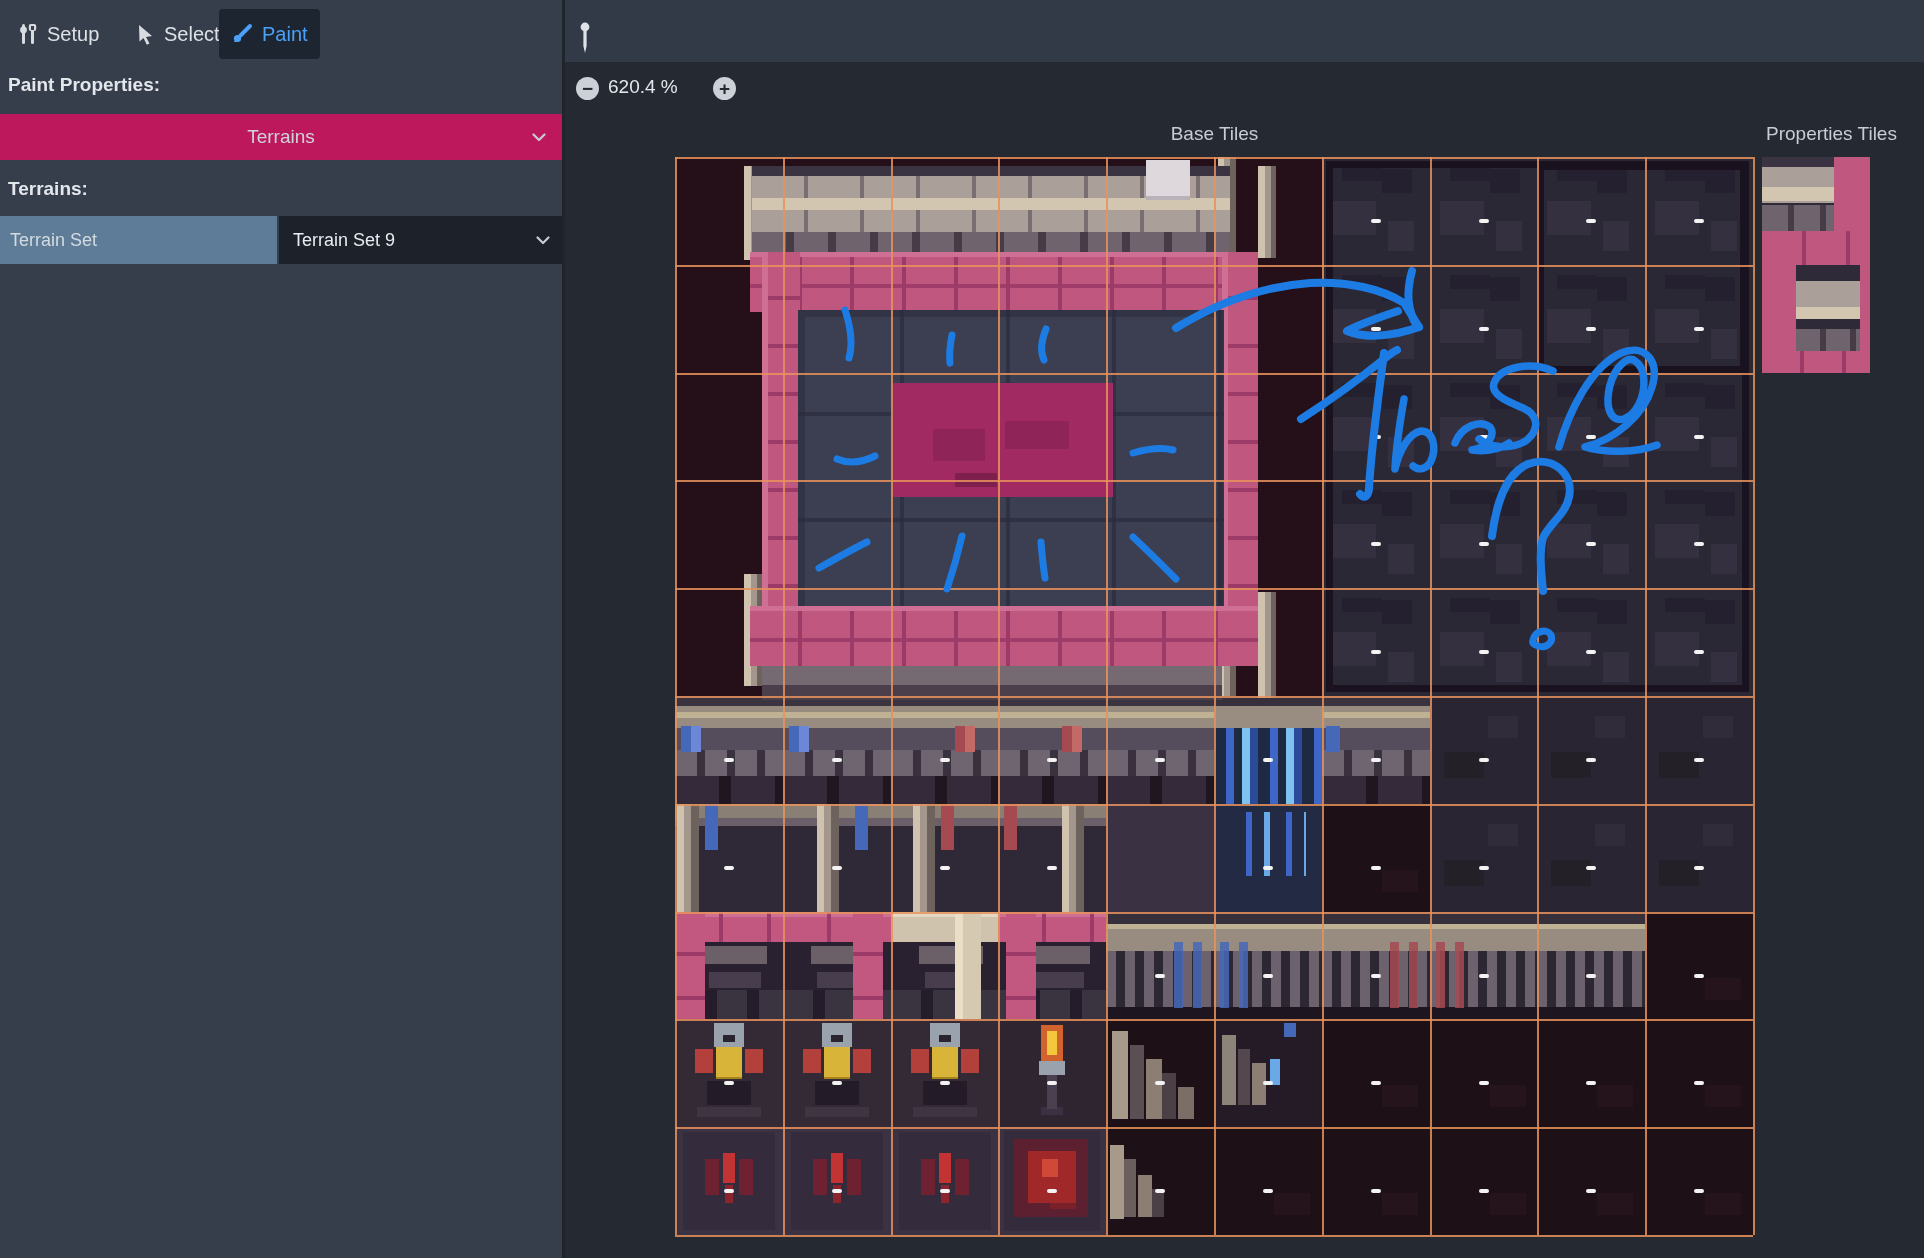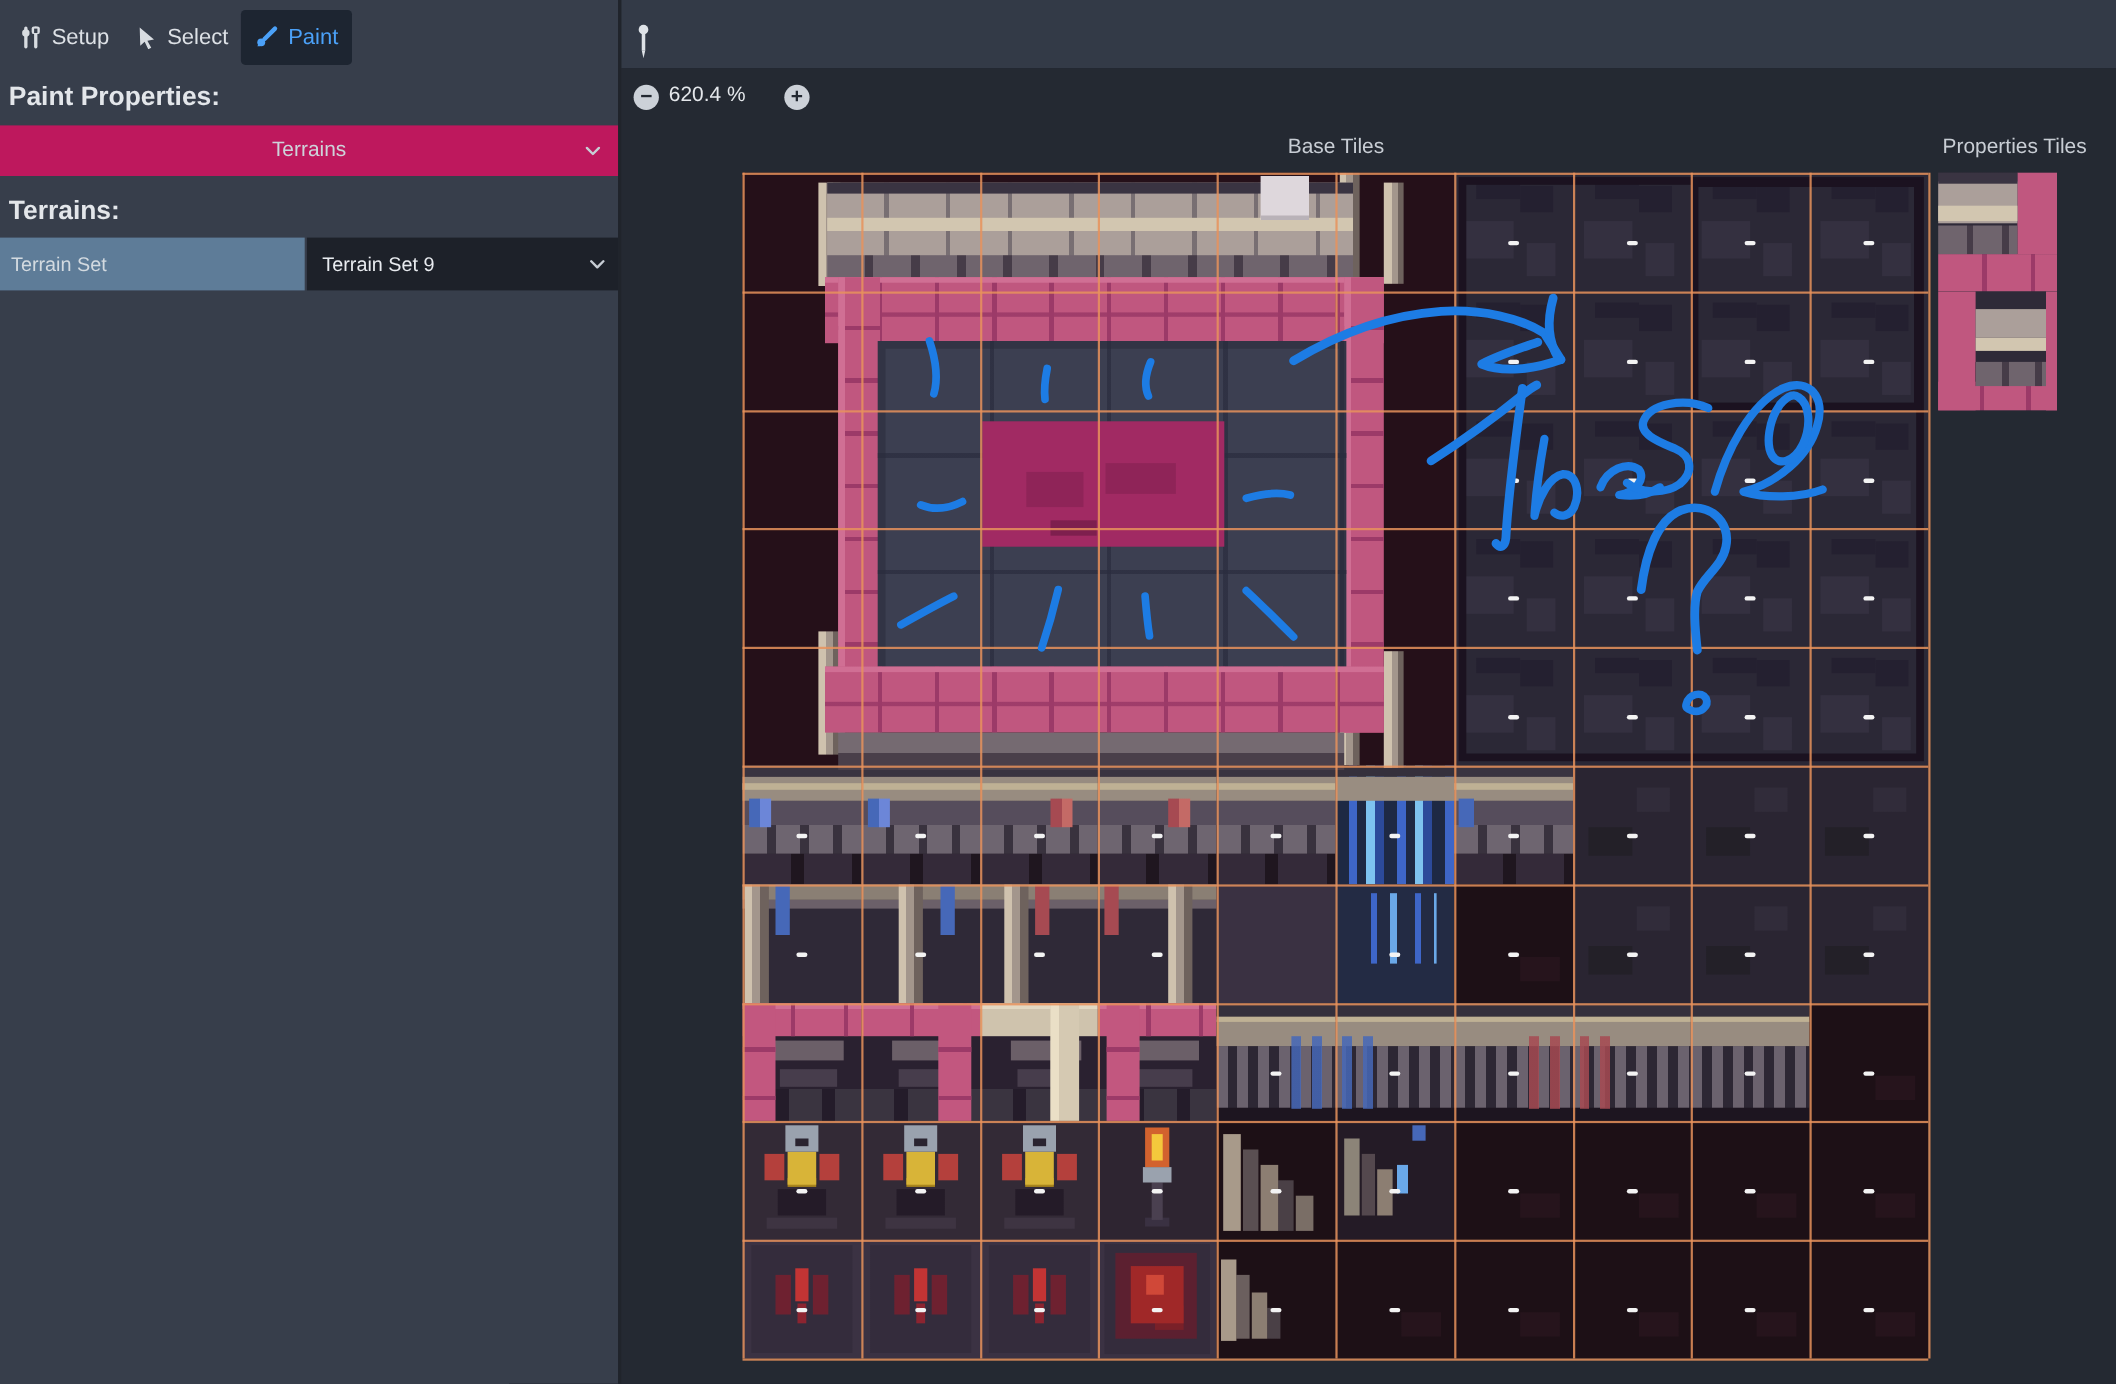--- a/index.html
+++ b/index.html
@@ -10,21 +10,21 @@
   
   .panel { position:absolute; left:0; top:0; width:562px; height:1258px; background:#373e4b; }
   .divider { position:absolute; left:562px; top:0; width:3px; height:1258px; background:#20242b; }
 
   .toolbar { position:absolute; left:0; top:0; width:562px; height:64px; }
   .tab { position:absolute; top:9px; height:50px; display:flex; align-items:center; gap:9px;
     color:#dde1e6; font-size:20px; padding:0 12px; border-radius:4px; cursor:default; }
   .tab.active { background:#1d2531; color:#4ba1f8; }
   .tab svg { display:block; }
 
-  .section-label { position:absolute; left:8px; color:#e3e6ea; font-size:24px; font-weight:bold; }
+  .section-label { position:absolute; left:8px; color:#e3e6ea; font-size:19px; font-weight:bold; }
 
   .select-bar { position:absolute; left:0; top:114px; width:562px; height:46px; background:#be185d;
     display:flex; align-items:center; justify-content:center; color:#ced3da; font-size:19px; }
   .select-bar .chev { position:absolute; right:16px; top:19px; }
 
   .prop-row { position:absolute; left:0; width:562px; height:48px; }
   .prop-label { position:absolute; left:0; top:0; width:277px; height:48px; background:#5e7c98;
     color:#d3dae0; font-size:18px; line-height:48px; padding-left:10px; }
   .prop-value { position:absolute; left:279px; top:0; width:283px; height:48px; background:#1d2129;
     color:#e8ebef; font-size:18px; line-height:48px; display:flex; align-items:center; gap:8px; padding-left:14px; }
@@ -225,21 +225,21 @@
       <div class="tab" style="left:6px">
         <svg width="20" height="22" viewBox="0 0 20 22">
           <rect x="4" y="1" width="3" height="20" rx="1.5" fill="#d8dce1"></rect>
           <circle cx="5.5" cy="7" r="3.4" fill="#d8dce1"></circle>
           <rect x="13" y="1" width="3" height="20" rx="1.5" fill="#d8dce1"></rect>
           <rect x="10.8" y="1" width="7.4" height="7" rx="2" fill="#d8dce1"></rect>
           <rect x="13" y="3" width="3" height="4" fill="#373e4b"></rect>
         </svg>
         <span>Setup</span>
       </div>
-      <div class="tab" style="left:112px">
+      <div class="tab" style="left:124px">
         <svg width="19" height="21" viewBox="0 0 19 21">
           <polygon points="3,1 16,12 10,13 13.5,19.5 10.8,20.8 7.5,14 3.5,17.5" fill="#d8dce1"></polygon>
         </svg>
         <span>Select</span>
       </div>
       <div class="tab active" style="left:219px">
         <svg width="22" height="22" viewBox="0 0 22 22">
           <path d="M19,3 L9.5,12.5" stroke="#4ba1f8" stroke-width="4" stroke-linecap="round"></path>
           <circle cx="6.5" cy="15.5" r="3.6" fill="#4ba1f8"></circle>
           <path d="M3,19 C4,16.5 5,15.5 7,15 L8.5,17.5 C6.5,19 5,19.2 3,19 Z" fill="#4ba1f8"></path>

